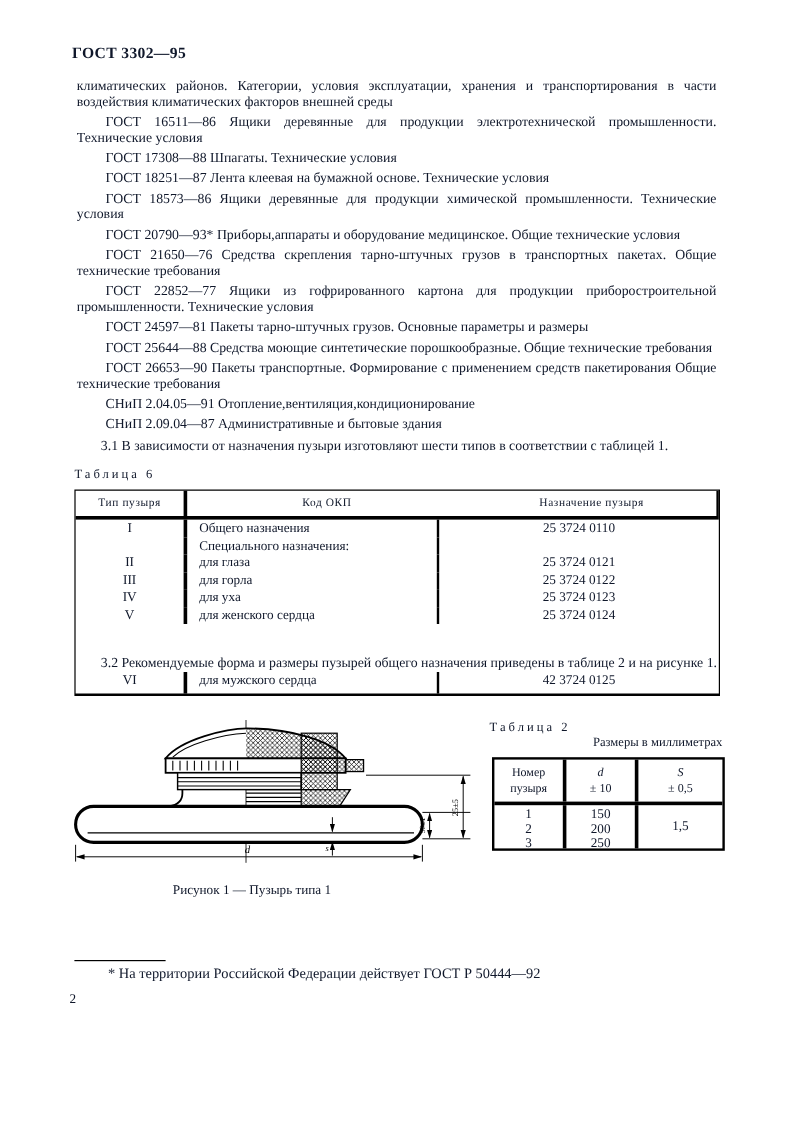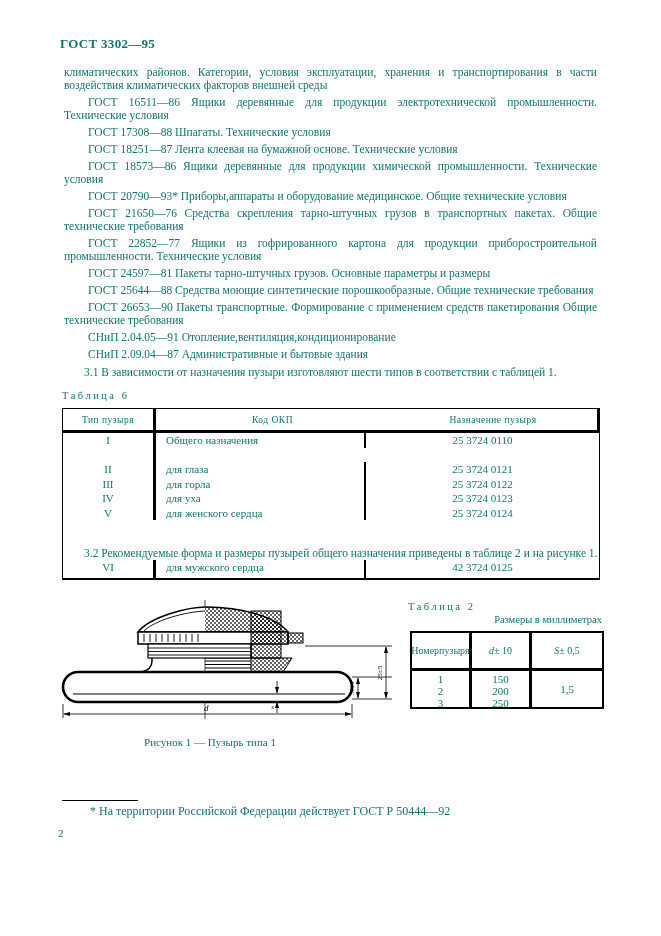--- a/index.html
+++ b/index.html
@@ -1,21 +1,21 @@
 <!DOCTYPE html>
 <html><head>
 <meta charset="utf-8">
 <style>
   html,body{margin:0;padding:0;background:#e8e8e8;}
   .page{
     position:relative;
     width:661px;height:936px;
     background:#ffffff;
     font-family:"Liberation Serif","DejaVu Serif",serif;
-    color:#0f766e;
+    color:#0f172a;
     overflow:hidden;
   }
   .gost-header{
     position:absolute;left:60px;top:36px;
     font-size:13px;font-weight:bold;letter-spacing:.3px;
   }
   .textcol{
     position:absolute;left:60px;top:62px;width:541px;
     font-size:11.5px;line-height:13px;text-align:justify;
   }
@@ -63,21 +63,21 @@
   .t1 .row:first-of-type .cell{padding-top:2px;height:16.5px;}
   .t1 .row:last-of-type .cell{padding-bottom:13px;height:17.5px;margin-top:40px;}
   
   .t2{
     position:absolute;left:410px;top:631px;width:194px;
     border:2px solid #000;box-sizing:border-box;
   }
   .t2 .hrow{display:flex;border-bottom:3px solid #000;}
   .t2 .hcell{
     height:35px;box-sizing:border-box;font-size:10px;line-height:13px;
-    display:flex;flex-direction:row;align-items:center;justify-content:center;
+    display:flex;flex-direction:column;align-items:center;justify-content:center;
     text-align:center;
   }
   .t2 .drow{display:flex;}
   .t2 .dcell{
     height:36px;box-sizing:border-box;font-size:11px;line-height:12px;
     display:flex;flex-direction:column;align-items:center;justify-content:flex-start;
     padding-top:2px;text-align:center;
   }
   .t2 .c1{width:60px;border-right:3px solid #000;}
   .t2 .c2{width:60px;border-right:3px solid #000;}
@@ -137,20 +137,21 @@
       <div class="hcell c3">Код ОКП</div>
       <div class="hcell c2" style="padding-left:0;justify-content:center;">Назначение пузыря</div>
     </div>
     <div class="row">
       <div class="cell c1">I</div>
       <div class="cell c2">Общего назначения</div>
       <div class="cell c3">25 3724 0110</div>
     </div>
     <div class="row">
       <div class="cell c1"></div>
+      <div class="cell c2">Специального назначения:</div>
       <div class="cell c3"></div>
     </div>
     <div class="row">
       <div class="cell c1">II</div>
       <div class="cell c2">для глаза</div>
       <div class="cell c3">25 3724 0121</div>
     </div>
     <div class="row">
       <div class="cell c1">III</div>
       <div class="cell c2">для горла</div>

